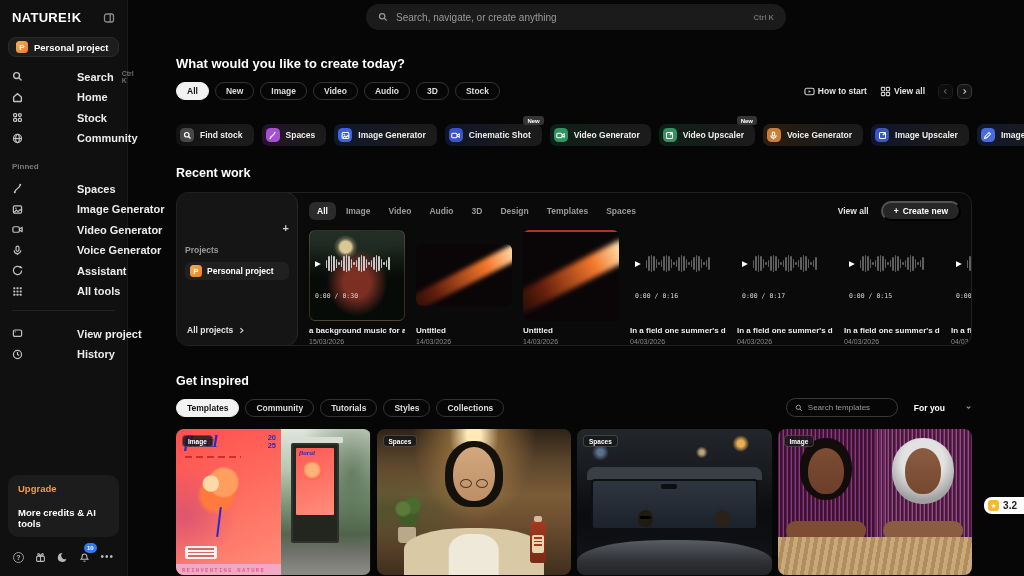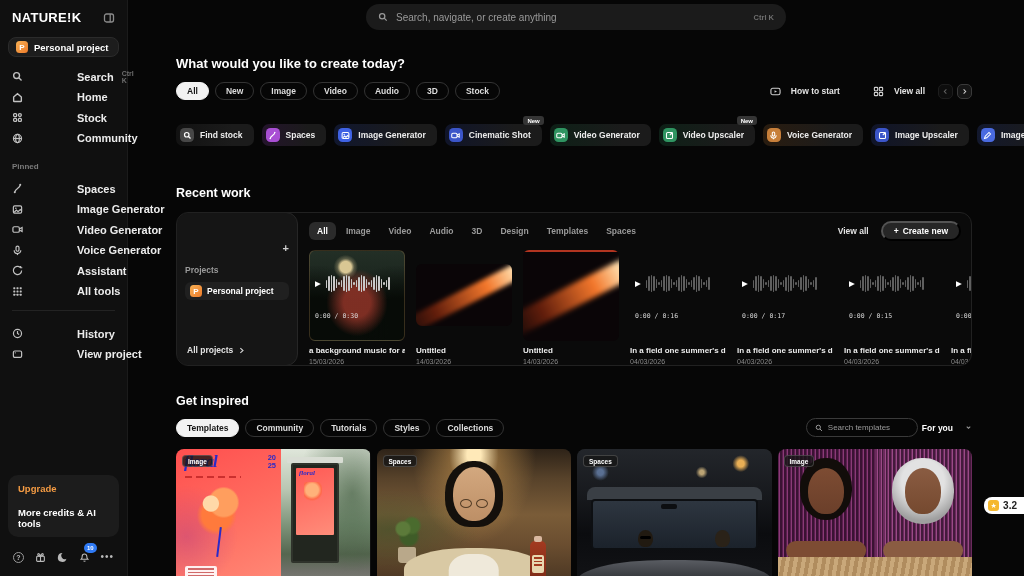--- a/index.html
+++ b/index.html
@@ -51,41 +51,41 @@
   .search-placeholder { font-size:10px; color:#9a9a9a; }
   .search-pill .shortcut { font-size:7.5px; }
 
   .create-heading { font-size:13px; font-weight:700; color:#fff; margin-top:22px; }
   .filter-row { display:flex; align-items:center; margin-top:11px; }
   .filters { display:flex; gap:6px; }
   .chip { height:18px; border:1px solid #333; border-radius:9px; padding:0 10px; display:flex; align-items:center;
           font-size:8.5px; font-weight:700; color:#ddd; background:transparent; cursor:pointer; white-space:nowrap; }
   .chip.active { background:#f2f2f2; color:#141414; border-color:#f2f2f2; }
   .filter-actions { margin-left:auto; display:flex; align-items:center; gap:13px; }
-  .f-link { display:flex; align-items:center; gap:10px; font-size:8.5px; font-weight:700; color:#e2e2e2; cursor:pointer;margin-left:20px; }
+  .f-link { display:flex; align-items:center; gap:3px; font-size:8.5px; font-weight:700; color:#e2e2e2; cursor:pointer; }
   .f-link .n-icon { width:11px; height:11px; color:#cfcfcf; }
   .nav-arrows { display:flex; gap:4px; }
   .arrow-btn { width:15px; height:15px; border:1px solid #3a3a3a; border-radius:5px; display:flex; align-items:center;
                justify-content:center; color:#cfcfcf; cursor:pointer; background:#161616; }
   .arrow-btn svg { width:7px; height:7px; }
   .arrow-btn.disabled { opacity:.45; }
 
   .tools-row { display:flex; gap:8px; margin-top:16px; margin-right:-52px; height:30px; align-items:flex-end;
                overflow:hidden; }
   .tool-chip { height:22px; border-radius:7px; display:flex; align-items:center; gap:6px; padding:0 11px 0 4px;
                background:#1b1b1b; position:relative; cursor:pointer; flex:none; }
   .tool-icon { width:14px; height:14px; min-width:14px; border-radius:4.5px; display:flex; align-items:center;
                justify-content:center; color:#fff; }
   .tool-icon svg { width:9px; height:9px; }
   .tool-label { font-size:8.5px; font-weight:700; color:#ececec; white-space:nowrap; }
   .new-badge { position:absolute; top:-8px; right:-2px; background:#353535; border-radius:3px; font-size:6px;
                padding:1.5px 4px; color:#fff; font-weight:700; }
 
   .recent-heading, .inspired-heading { font-size:12.5px; font-weight:700; color:#fff; }
-  .recent-heading { margin-top:40px; }
+  .recent-heading { margin-top:20px; }
   .recent-panel { margin-top:12px; border:1px solid #212121; background:#0a0a0a; border-radius:12px; height:154px;
                   display:flex; overflow:hidden; }
   .projects-panel { width:122px; min-width:122px; background:#151515; border:1px solid #262626; border-radius:12px;
                     margin:-1px; padding:8px; display:flex; flex-direction:column; }
   .pp-head { display:flex; align-items:center; justify-content:space-between; }
   .pp-title { font-size:8.5px; font-weight:700; color:#9a9a9a;margin-top:44px; }
   .pp-plus { color:#cfcfcf; font-size:11px; font-weight:700; cursor:pointer; line-height:1; }
   .pp-item { margin-top:7px; background:#202020; border-radius:6px; height:18px; display:flex; align-items:center;
              gap:5px; padding:0 5px; cursor:pointer; }
   .pp-item-label { font-size:8.5px; font-weight:700; color:#fff; white-space:nowrap; }
@@ -132,21 +132,21 @@
   .comet.big::after { content:""; position:absolute; top:0; left:0; right:0; height:2px; background:#b23420; }
   .audio-plain { background:transparent; }
 
   .inspired-heading { margin-top:28px; }
   .inspired-row { display:flex; align-items:center; margin-top:10px; }
   .itabs { display:flex; gap:6px; }
   .search-templates { margin-left:auto; width:112px; height:19px; border:1px solid #3a3a3a; border-radius:10px;
                       display:flex; align-items:center; gap:5px; padding:0 8px; cursor:text; }
   .search-templates .sp-icon { width:8px; height:8px; color:#9a9a9a; }
   .st-placeholder { font-size:8px; color:#9a9a9a; }
-  .for-you { display:flex; align-items:center; gap:12px; margin-left:4px; cursor:pointer; }
+  .for-you { display:flex; align-items:center; gap:20px; margin-left:16px; cursor:pointer; }
   .for-you-label { font-size:8.5px; font-weight:700; color:#fff; }
   .for-you .chev { width:7px; height:7px; margin:0; }
 
   .inspired-cards { display:flex; gap:6px; margin-top:12px; }
   .icard { flex:1; cursor:pointer; min-width:0; }
   .imedia { height:146px; border-radius:8px; position:relative; overflow:hidden; display:flex; background:#111; }
   .media-badge { position:absolute; top:6px; left:6px; z-index:5; background:rgba(22,22,22,.8);
                  border:1px solid rgba(255,255,255,.18); color:#fff; font-size:6.5px; font-weight:700;
                  padding:1.5px 5px; border-radius:4px; }
 
@@ -397,34 +397,34 @@
         <span class="nav-label">All tools</span>
       </div>
     </div>
 
     <div class="sb-divider"></div>
 
     <div class="nav-group">
       <div class="nav-item">
         <span class="icon n-icon">
           <svg viewBox="0 0 12 12" fill="none" stroke="currentColor" stroke-width="1.3">
+              <rect x="1.5" y="2.2" width="9" height="7" rx="1.5"></rect>
+              <circle cx="3.6" cy="4.2" r=".7" fill="currentColor" stroke="none"></circle>
+            </svg>
+        </span>
+        <span class="nav-label">View project</span>
+      </div>
+      <div class="nav-item">
+        <span class="icon n-icon">
+          <svg viewBox="0 0 12 12" fill="none" stroke="currentColor" stroke-width="1.3">
               <circle cx="6" cy="6" r="4.4"></circle>
               <polyline points="6,3.4 6,6 7.8,7.2"></polyline>
             </svg>
         </span>
         <span class="nav-label">History</span>
-      </div>
-      <div class="nav-item">
-        <span class="icon n-icon">
-          <svg viewBox="0 0 12 12" fill="none" stroke="currentColor" stroke-width="1.3">
-              <rect x="1.5" y="2.2" width="9" height="7" rx="1.5"></rect>
-              <circle cx="3.6" cy="4.2" r=".7" fill="currentColor" stroke="none"></circle>
-            </svg>
-        </span>
-        <span class="nav-label">View project</span>
       </div>
     </div>
 
     <div class="sb-spacer"></div>
 
     <div class="upgrade-card">
       <div class="upgrade-title">Upgrade</div>
       <div class="upgrade-sub">More credits &amp; AI tools</div>
     </div>
 

